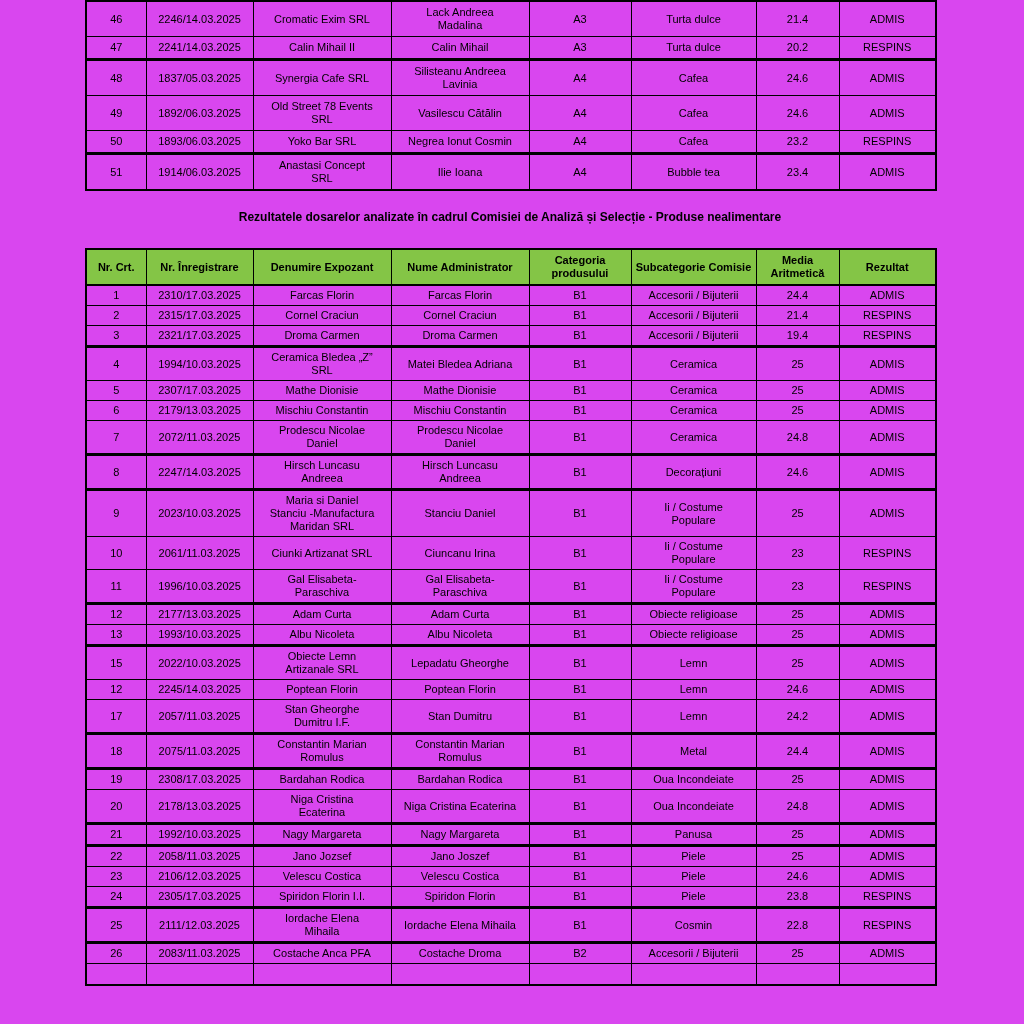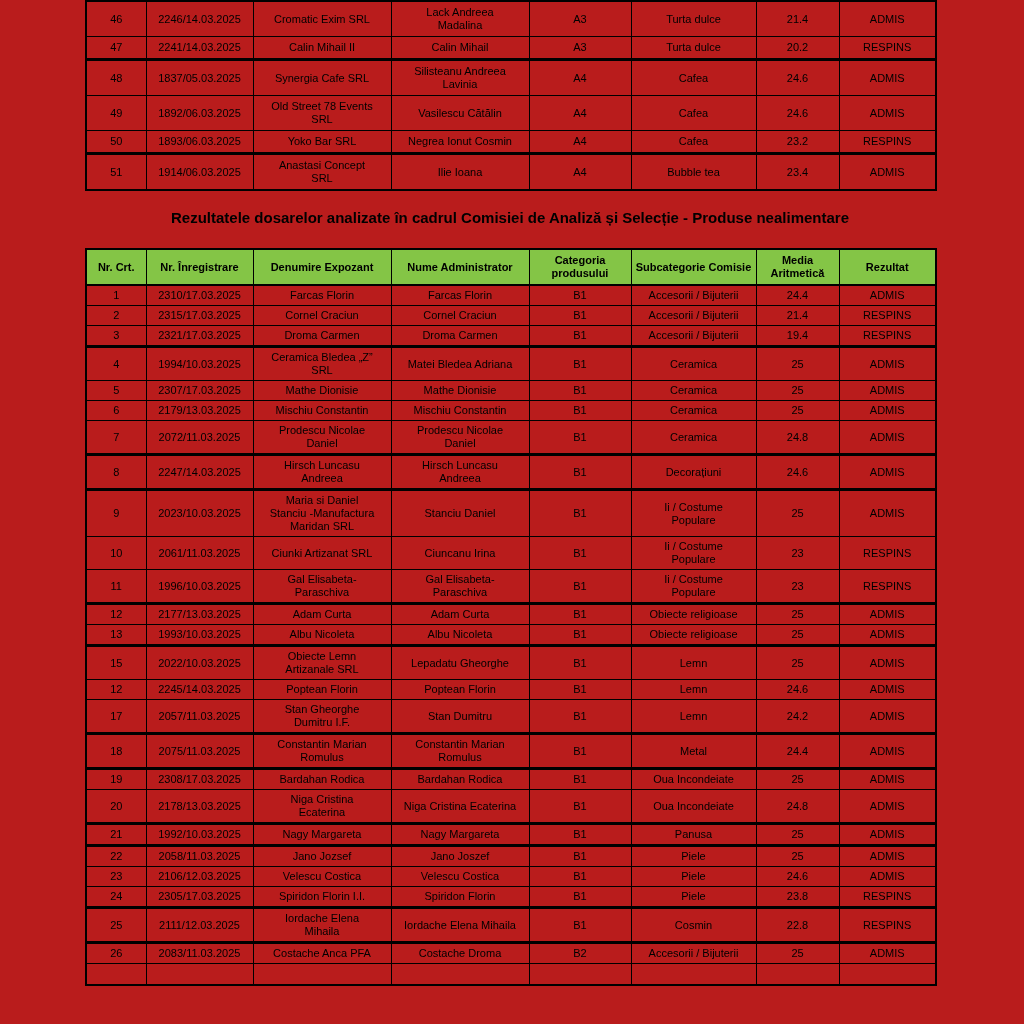--- a/index.html
+++ b/index.html
@@ -11,21 +11,21 @@
     width: 1024px;
     height: 1024px;
     overflow: hidden;
     font-family: "Liberation Sans", "DejaVu Sans", sans-serif;
     color: #000000;
   }
   .page {
     position: relative;
     width: 1024px;
     height: 1024px;
-    background: #b91c1c;
+    background: #d946ef;
   }
   .content {
     margin-left: 85px;
     width: 850px;
   }
   table.results {
     width: 850px;
     border-collapse: collapse;
     table-layout: fixed;
     border: 2px solid #000000;
@@ -48,21 +48,21 @@
     white-space: normal;
     padding: 2px 2px;
   }
   table#nonfood-table td { padding: 3px 2px; }
   tr.sep td { border-top: 3px solid #000000; }
   tr.partial td { height: 14px; padding: 0; }
   .section-title {
     width: 850px;
     text-align: center;
     font-weight: bold;
-    font-size: 15px;
+    font-size: 12px;
     line-height: 19px;
     margin-top: 17px;
     margin-bottom: 21px;
   }
 </style>
 </head>
 <body>
 
 <div class="page">
   <div class="content">

